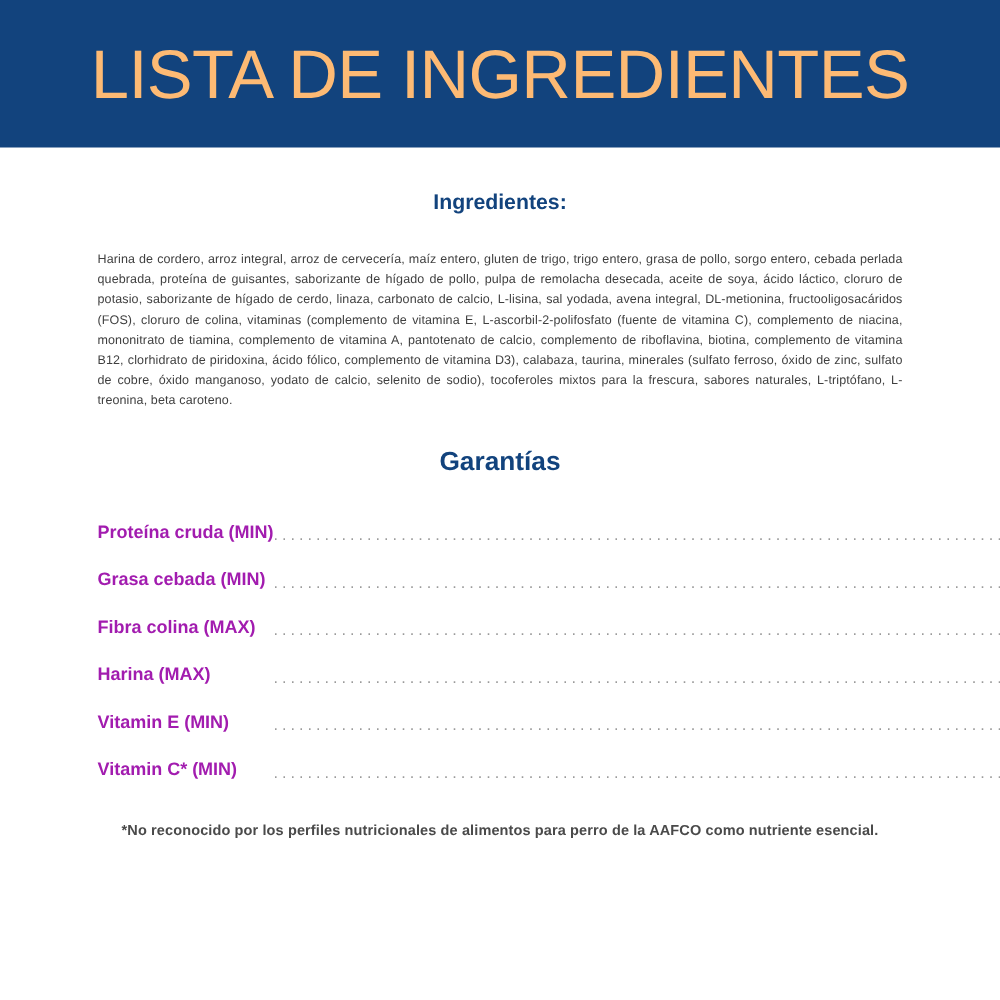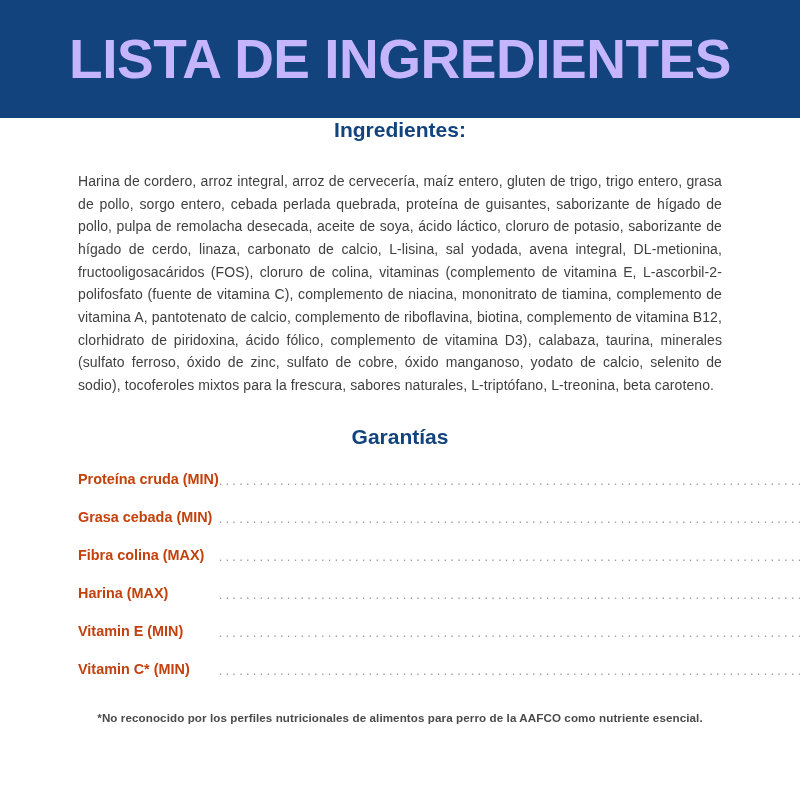--- a/index.html
+++ b/index.html
@@ -26,76 +26,78 @@
   
   .header-banner {
     width: 100%;
     height: 118px;
     background: #12437d;
     display: flex;
     align-items: center;
     justify-content: center;
   }
   .header-title {
-    color: #c4b5fd;
+    color: #fdba74;
     font-size: 55px;
-    font-weight: bold;
+    font-weight: normal;
     letter-spacing: -0.5px;
     line-height: 1;
     text-align: center;
     white-space: nowrap;
   }
 
   
   .content {
     padding: 0 78px;
     box-sizing: border-box;
   }
 
   .section-heading {
     color: #12437d;
     font-weight: bold;
     text-align: center;
   }
 
   .ingredients-heading {
-    font-size: 21px;
+    font-size: 17px;
+    margin-top: 34px;
     margin-bottom: 14px;
   }
 
   .ingredients-text {
-    font-size: 14px;
+    font-size: 10px;
     line-height: 1.62;
     text-align: justify;
     color: #3f3f3f;
     letter-spacing: 0.1px;
     margin-top: 28px;
   }
 
   .guarantees-heading {
     font-size: 21px;
     margin-top: 28px;
+    margin-bottom: 14px;
   }
 
   
   .guarantee-table {
     width: 100%;
     border-collapse: collapse;
   }
   .guarantee-row {
     height: 38px;
   }
   .guarantee-row td {
     vertical-align: bottom;
     padding: 0;
   }
   .g-label {
     font-size: 14.4px;
     font-weight: bold;
-    color: #c2410c;
+    color: #a21caf;
     white-space: nowrap;
     padding-right: 4px;
     padding-bottom: 6px;
   }
   .g-dots {
     width: 100%;
     overflow: hidden;
     padding-bottom: 8px;
   }
   .g-dots span {

